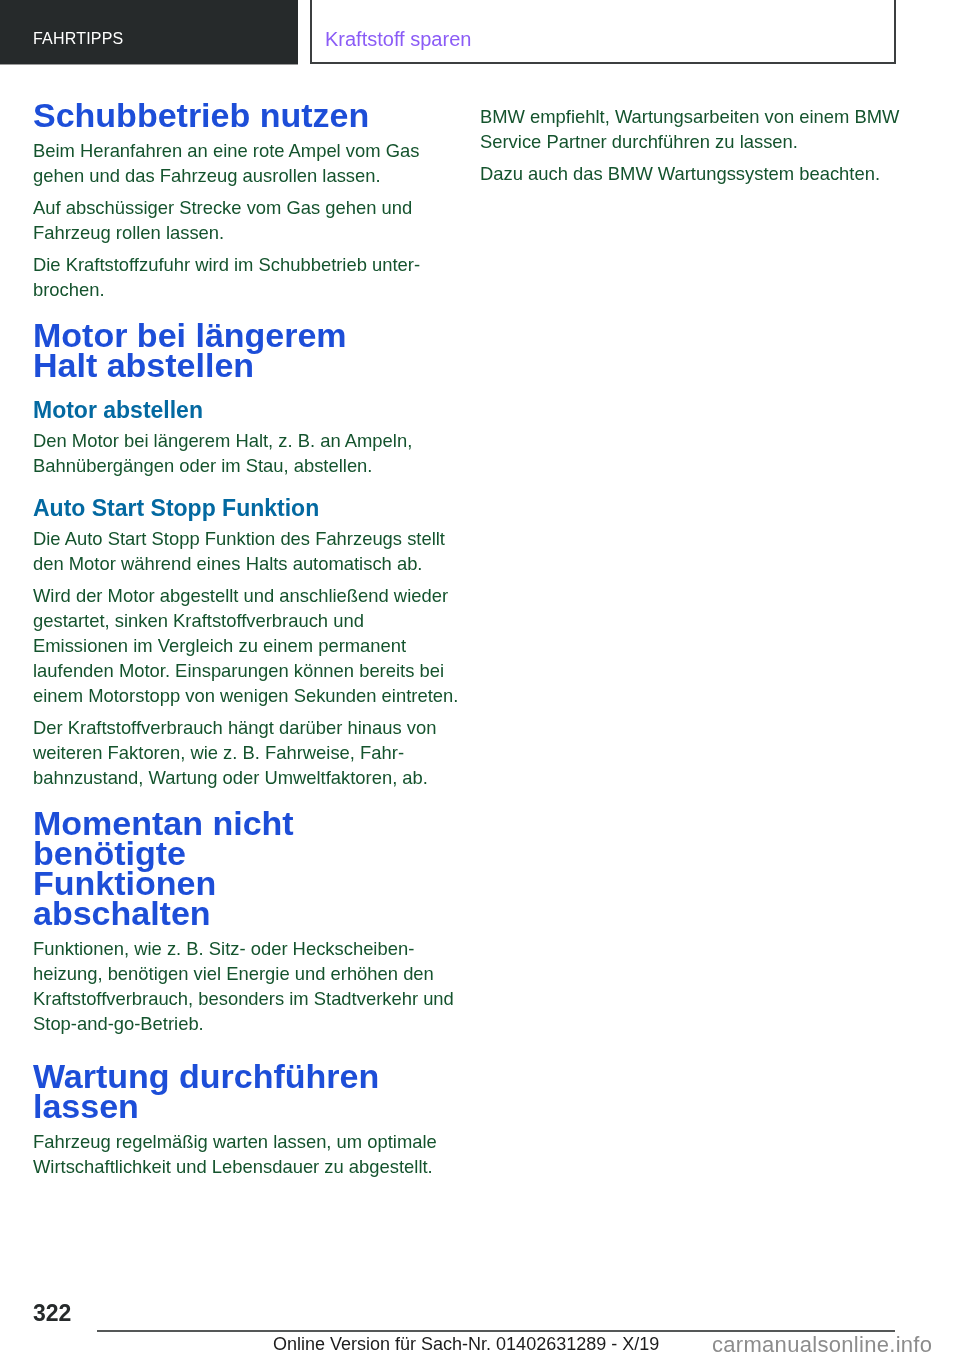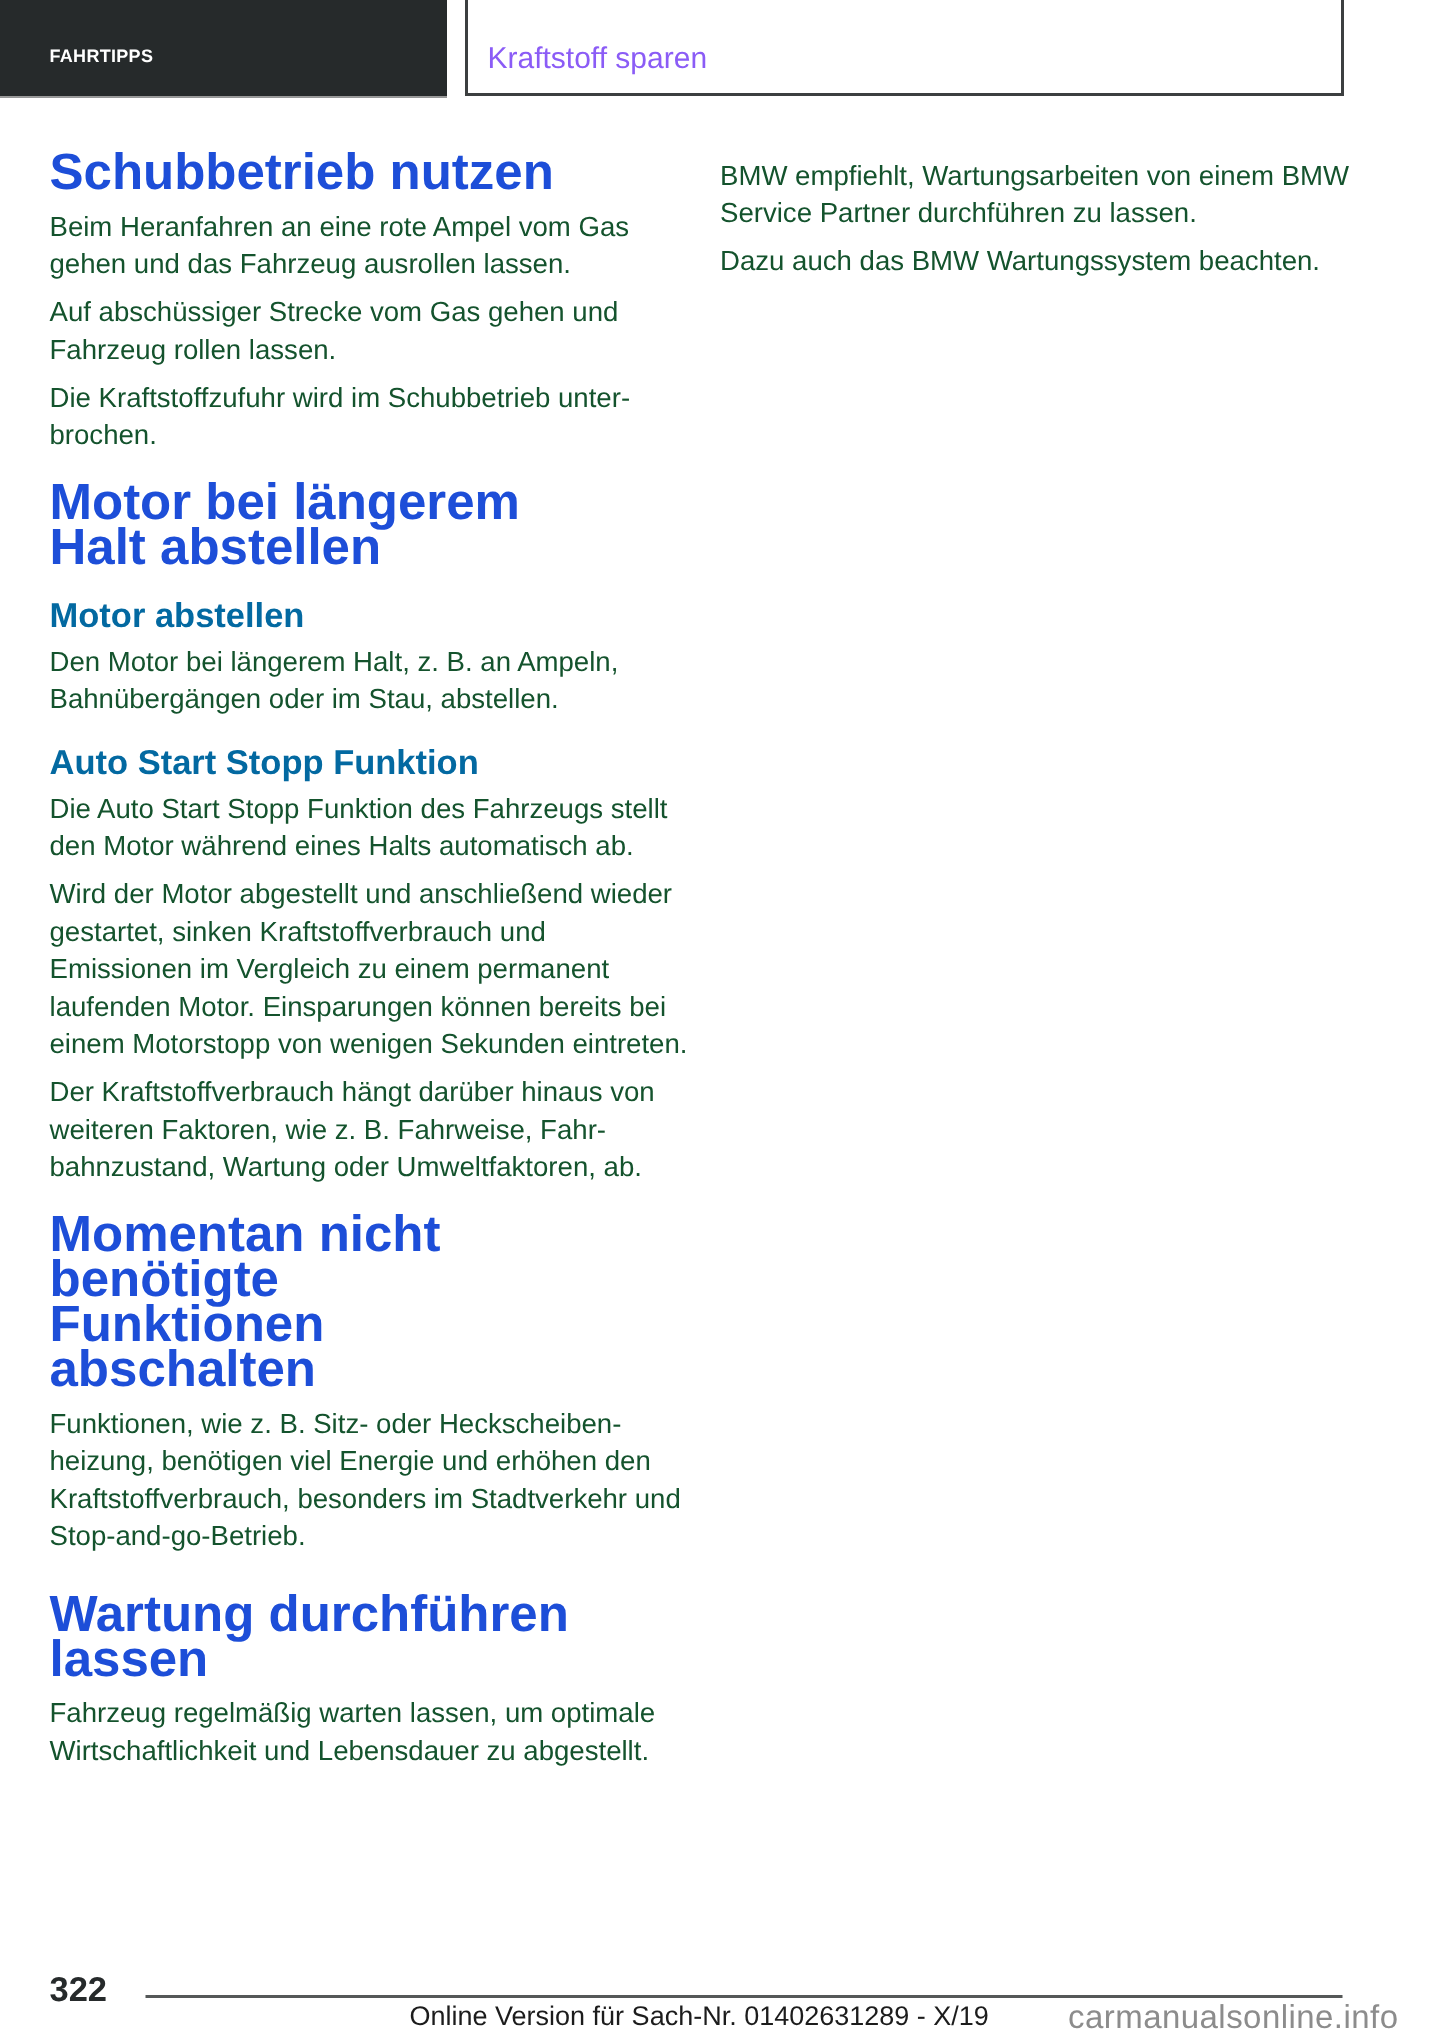--- a/index.html
+++ b/index.html
@@ -22,22 +22,22 @@
       width: 298px;
       height: 65px;
       background: #262a2b;
       border-bottom: 1px solid #9a9a9a;
       box-sizing: border-box;
     }
     .header-section-label {
       position: absolute;
       left: 33px;
       top: 30px;
-      font-size: 12px;
-      font-weight: bold;
+      font-size: 16px;
+      font-weight: normal;
       color: #ffffff;
       letter-spacing: 0.2px;
     }
     .header-chapter {
       position: absolute;
       left: 310px;
       top: -2px;
       width: 586px;
       height: 66px;
       border: 2px solid #3c3f40;
@@ -85,21 +85,20 @@
     .gap-h { height: 18px; }
     .gap-h3 { height: 16px; }
 
     .footer-page {
       position: absolute;
       left: 33px;
       top: 1300px;
       font-size: 23px;
       font-weight: bold;
       color: #262a2b;
-      margin-top: 13px;
     }
     .footer-rule {
       position: absolute;
       left: 97px;
       top: 1330px;
       width: 798px;
       height: 2px;
       background: #555858;
     }
     .footer-version {

